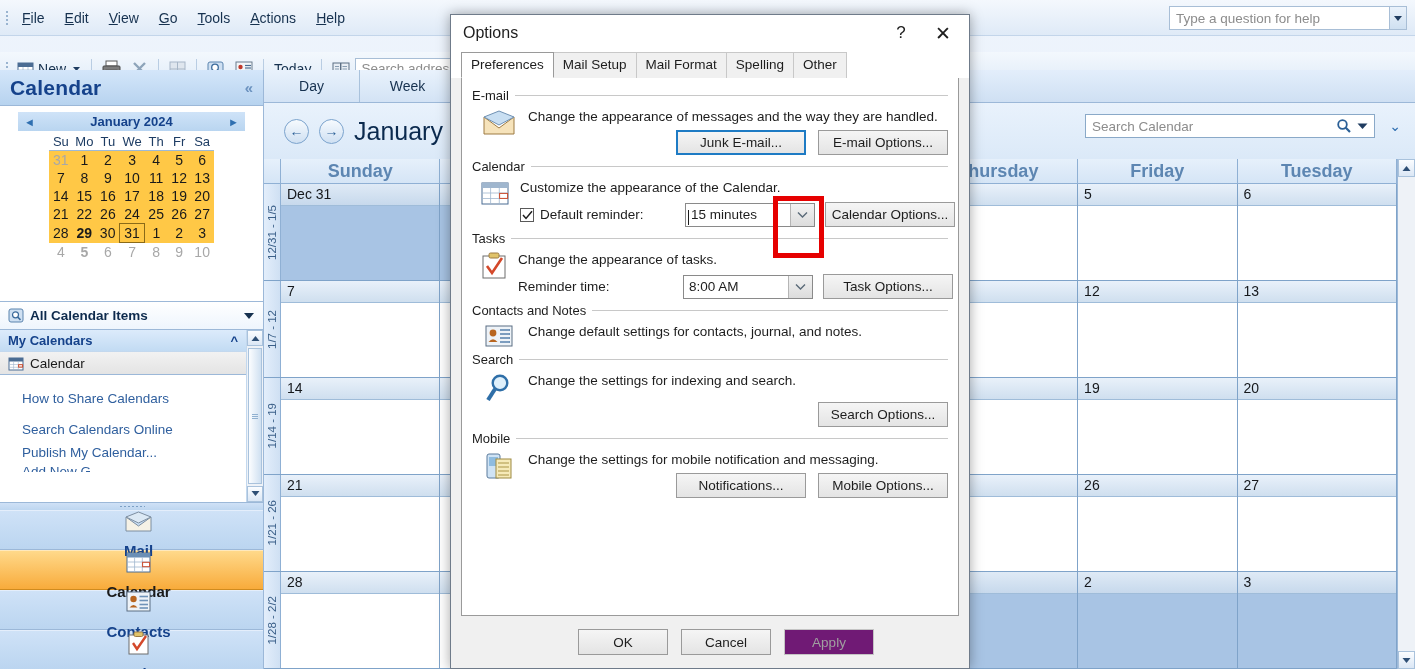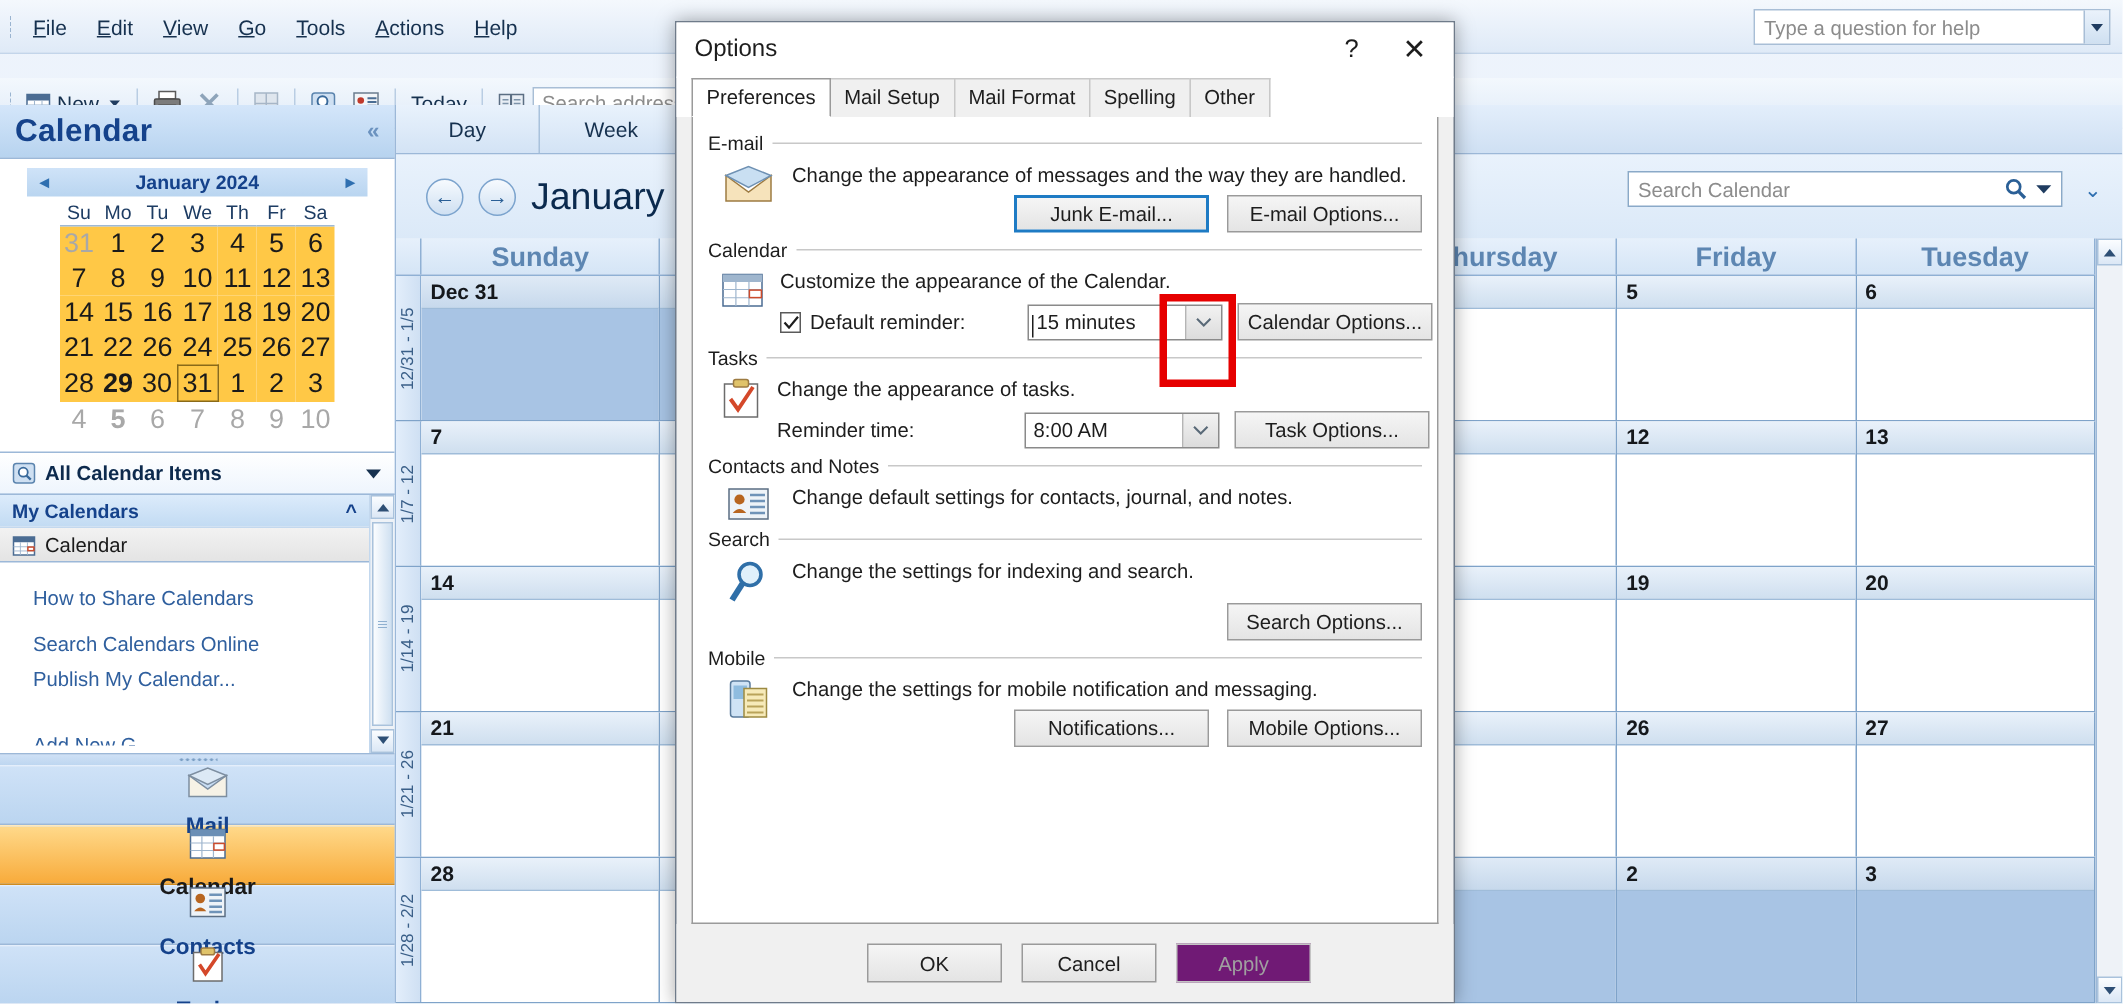--- a/index.html
+++ b/index.html
@@ -85,21 +85,21 @@
     display: flex; align-items: center; justify-content: space-between; padding: 0 6px;
     font-size: 13px; font-weight: bold; color: #15428b;
   }
   .dn-title .nav-arrow { color: #2f6fb0; font-size: 11px; }
   table.minical { margin: 2px auto 0 auto; border-collapse: collapse; }
   table.minical th {
     font-size: 13px; font-weight: normal; color: #1d3c63; padding: 1px 3px;
     border-bottom: 1px solid #9db9d6; text-align: center; width: 23px;
   }
   table.minical td {
-    font-size: 18px; color: #1a1a1a; text-align: center; padding: 1px 3px; width: 23px; height: 17px;
+    font-size: 14px; color: #1a1a1a; text-align: center; padding: 1px 3px; width: 23px; height: 17px;
   }
   table.minical tr.hl td { background: #ffc846; }
   table.minical td.out { color: #a8a8a8; }
   table.minical td.bold { font-weight: bold; }
   table.minical td.today { border: 1px solid #8a6a18; font-weight: normal; }
 
   .allitems {
     height: 28px; display: flex; align-items: center; gap: 6px; padding: 0 8px;
     background: linear-gradient(#ffffff, #eef5fd);
     border-bottom: 1px solid #9cb8d8;
@@ -190,21 +190,21 @@
     background: linear-gradient(90deg,#e3eefb,#cfe0f3);
     display: flex; align-items: center; justify-content: center;
   }
   .wklabel span {
     writing-mode: vertical-rl; transform: rotate(180deg);
     font-size: 11.5px; color: #3a5f88; white-space: nowrap;
   }
   .daycells { flex: 1; display: flex; }
   .dcell { flex: 1; border-right: 1px solid #7fa3c9; display: flex; flex-direction: column; background: #ffffff; }
   .dcell .dnum { height: 22px; background: linear-gradient(#e9f1fa,#cfdfef);
-                 border-bottom: 1px solid #9fbcd9; font-size: 14px; font-weight: bold;
+                 border-bottom: 1px solid #9fbcd9; font-size: 14px; font-weight: normal;
                  color: #15181c; padding-left: 6px; line-height: 21px; }
   .dcell .body { flex: 1; }
   .dcell.offmonth .body { background: #a8c4e4; }
   .dcell.offmonth .dnum { background: linear-gradient(#dfeaf6,#c7d9ec); }
 
   .gridscroll { position: absolute; right: 0; top: 89px; bottom: 0; width: 18px;
                 background: #eef2f7; border-left: 1px solid #9cb8d8;
                 display: flex; flex-direction: column; }
   .gs-btn { height: 18px; display: flex; align-items: center; justify-content: center;
             background: linear-gradient(#fbfdff,#dbe7f5); border: 1px solid #a9c2dc; }
@@ -528,21 +528,21 @@
               <rect x="10.6" y="8.7" width="4" height="2.4" fill="none" stroke="#cc4b2c"></rect>
             </svg>
           </span>
           <span>Calendar</span>
         </div>
         <div id="navlinks">
             <div style="height: 12px;"></div>
             <div class="navlink" style="padding-bottom: 12px;">How to Share Calendars</div>
             <div class="navlink">Search Calendars Online</div>
             <div class="navlink">Publish My Calendar...</div>
-            <div class="navlink clipped" style="overflow: hidden; height: 8px; padding: 0px 0px 0px 22px; margin-top: 25px;">Add New G…</div>
+            <div class="navlink clipped" style="overflow: hidden; height: 8px; padding: 0px 0px 0px 22px;">Add New G…</div>
           </div>
       </div>
       <div class="vscroll">
         <div class="vs-btn">
           <svg width="9" height="7" viewBox="0 0 9 7">
               <path d="M4.5 1 L8.5 6 L0.5 6 Z" fill="#2e4f75"></path>
             </svg>
         </div>
         <div class="vs-thumb"></div>
         <div class="vs-spacer"></div>

